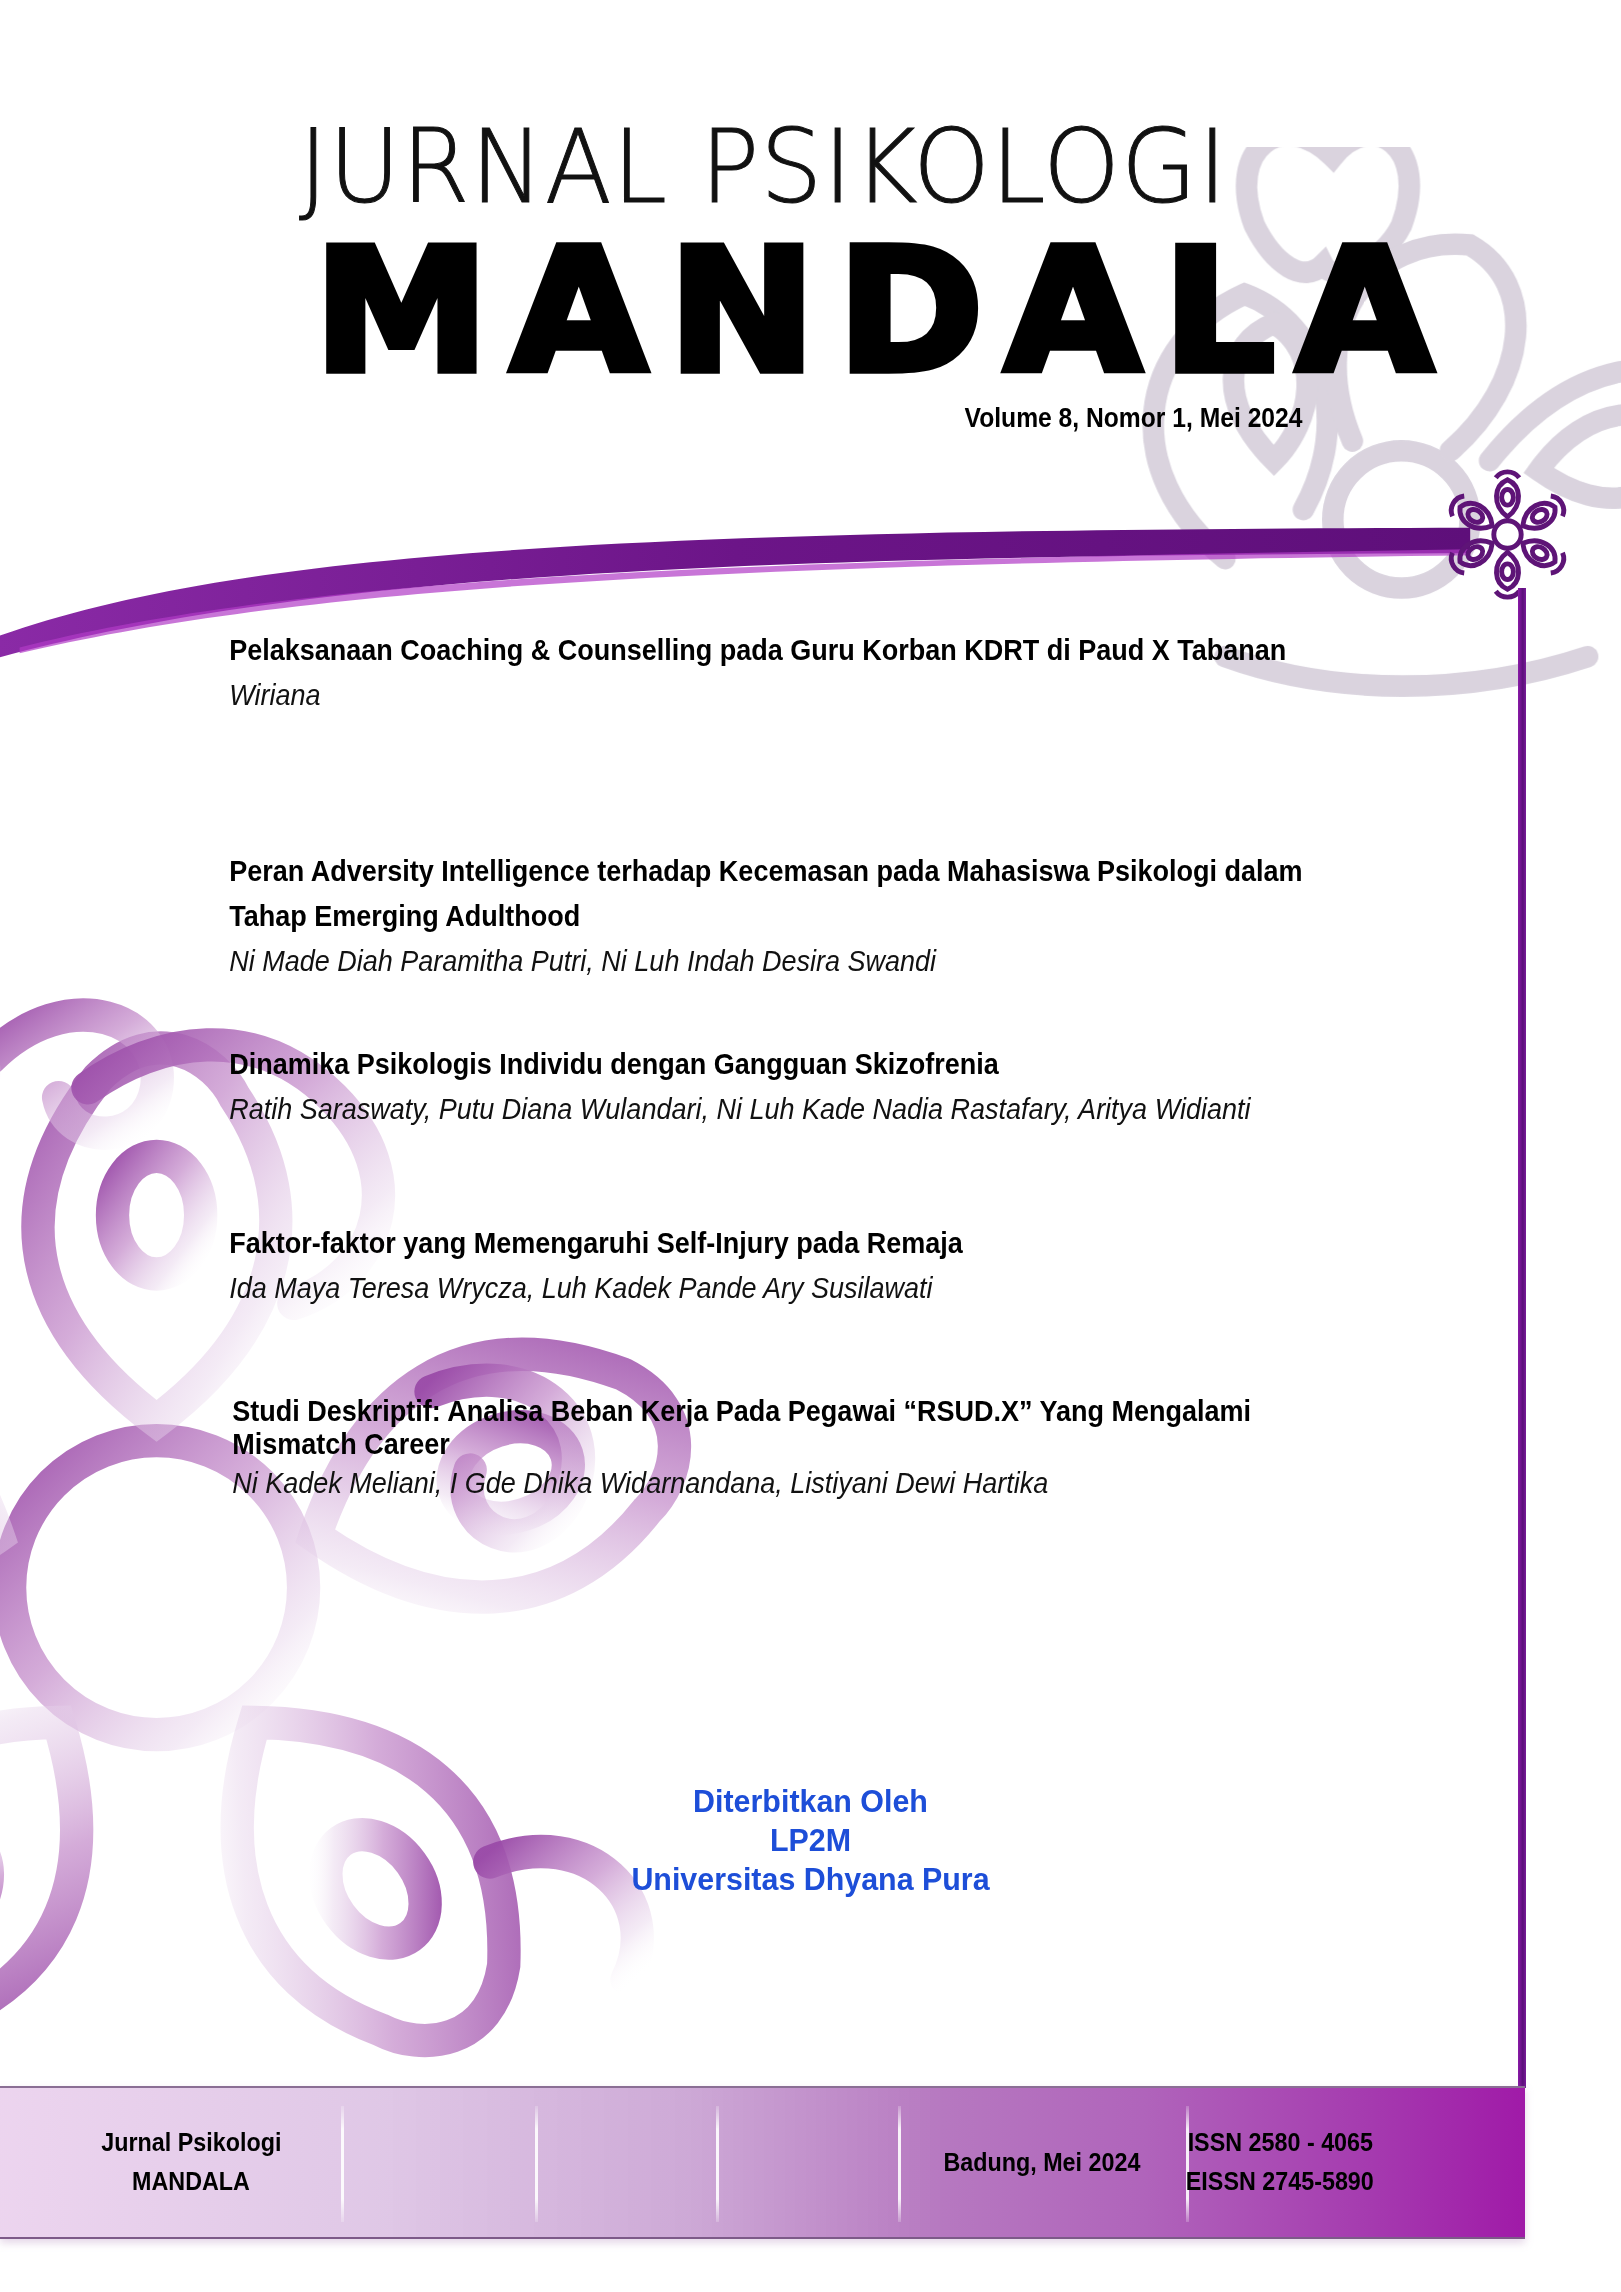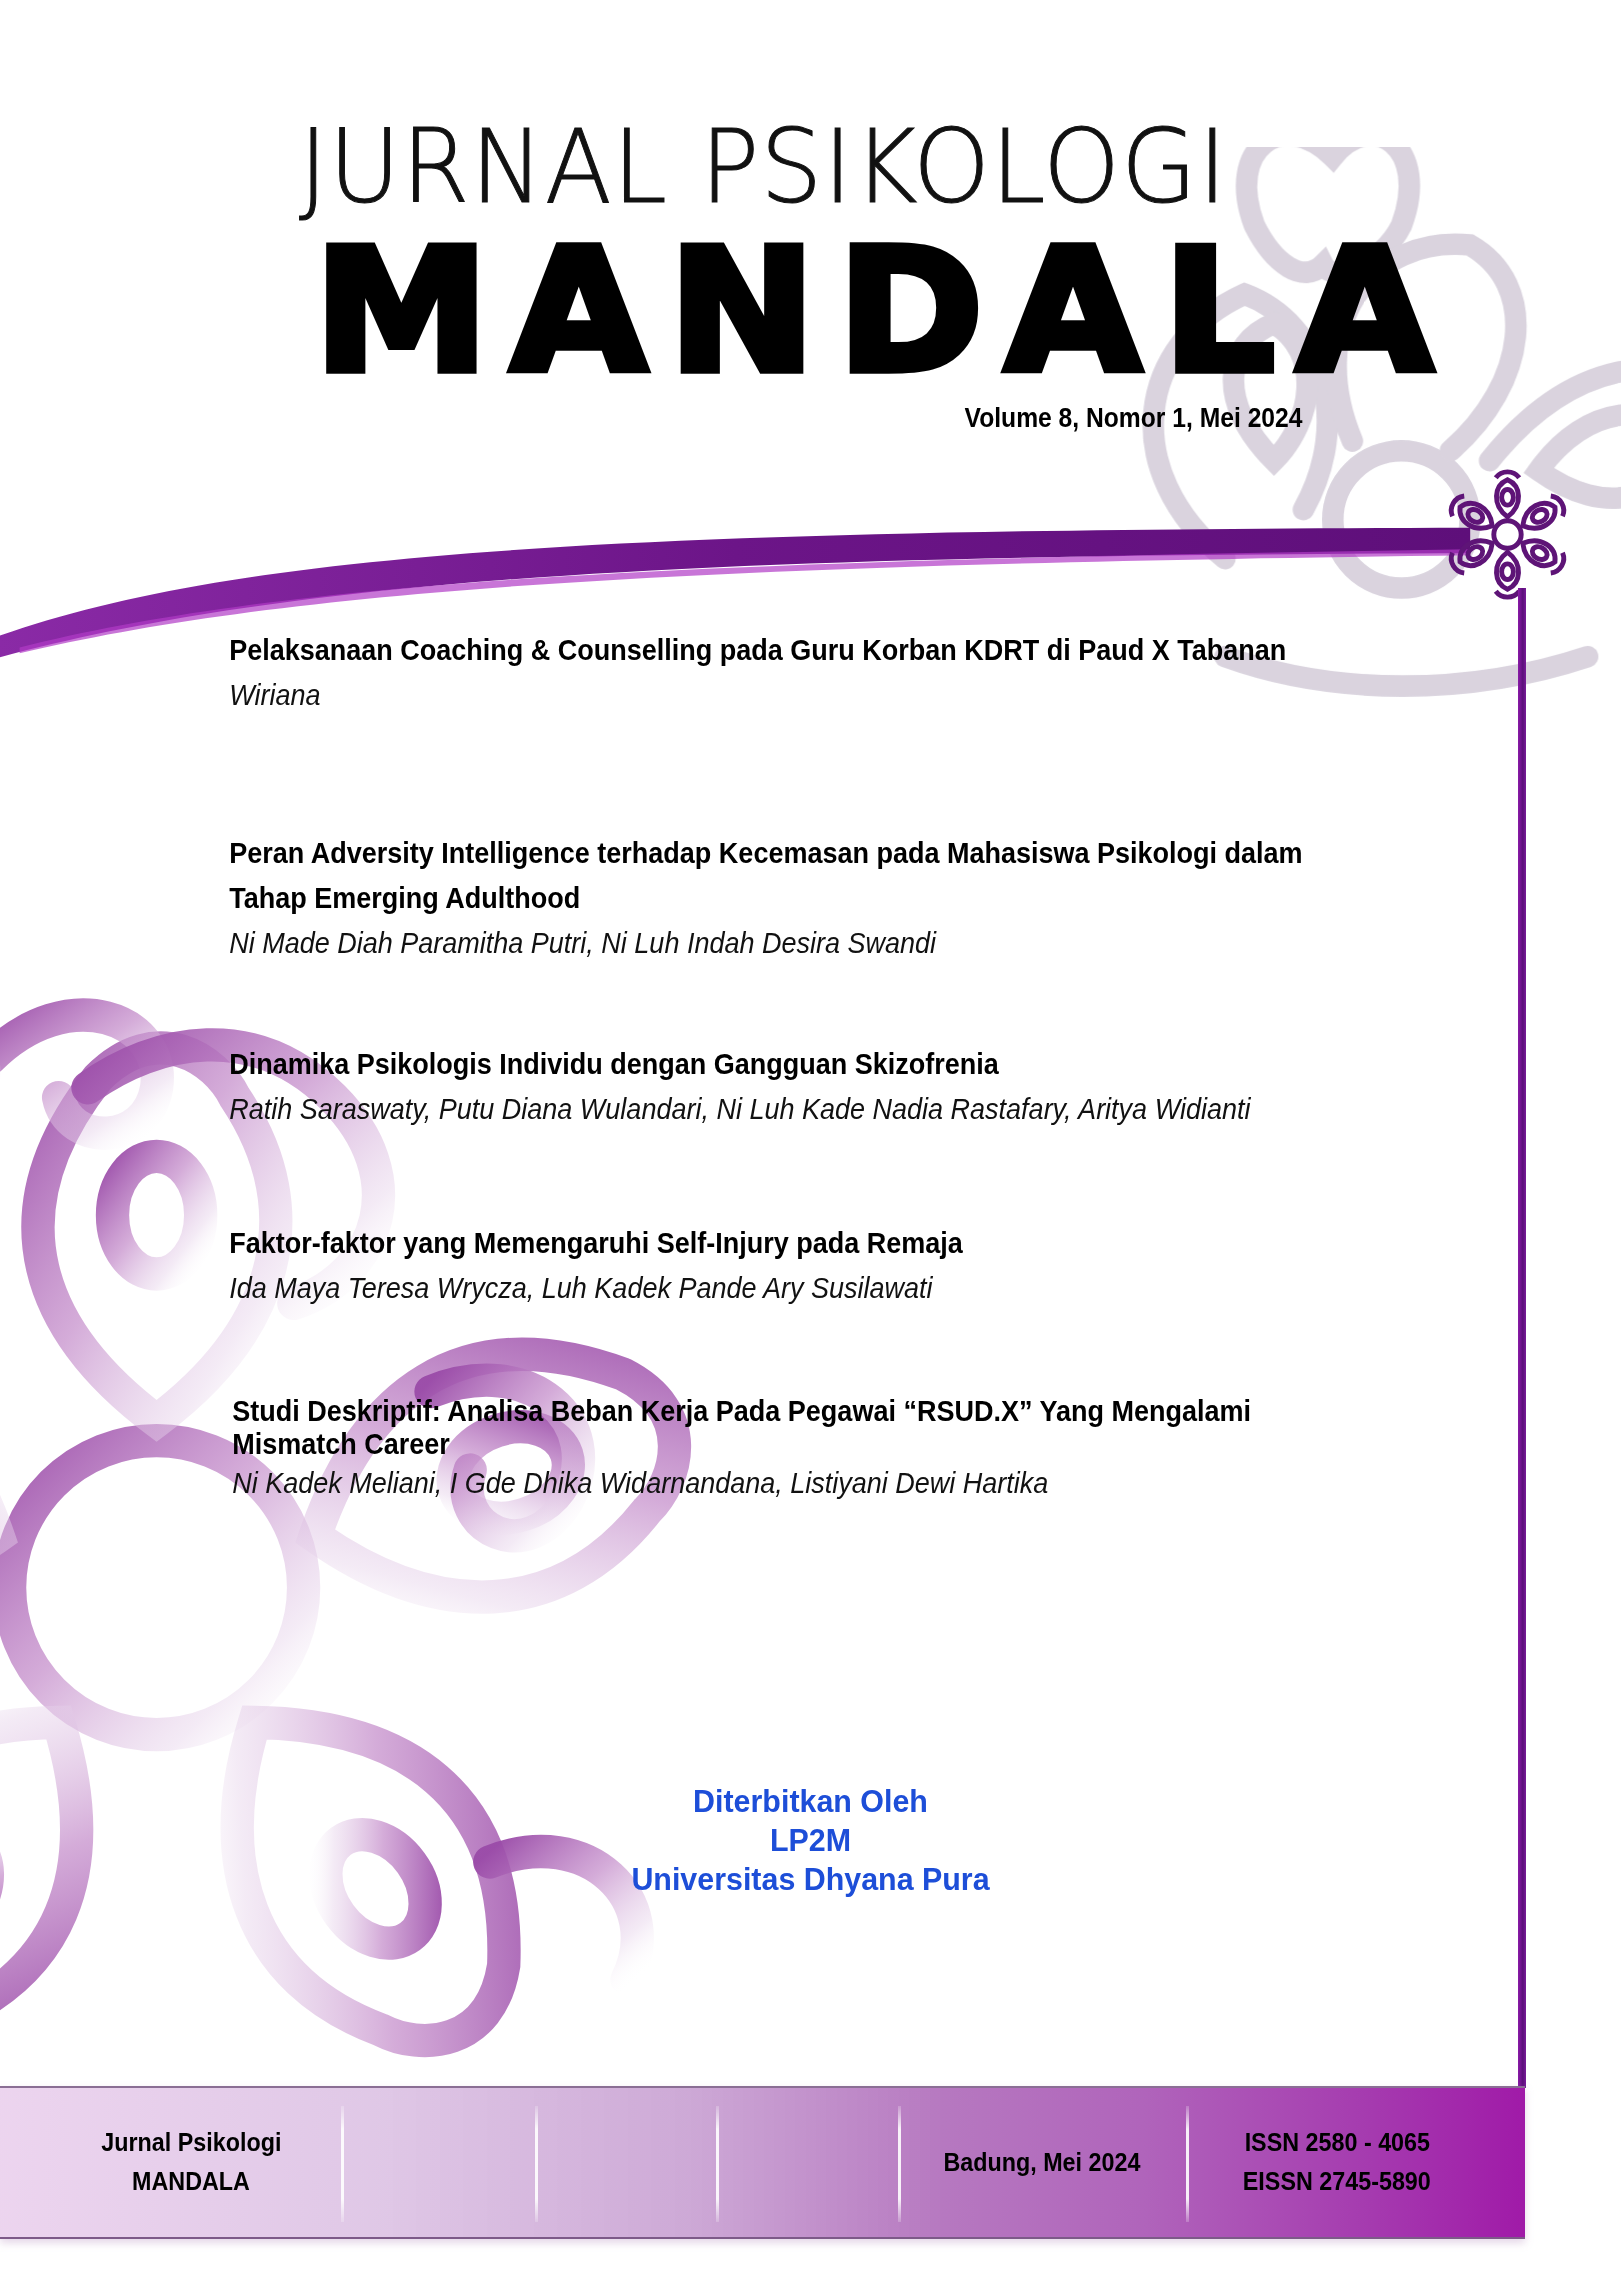--- a/index.html
+++ b/index.html
@@ -175,21 +175,21 @@
   </g>
 </svg>
 
 <div class="vbar"></div>
 
 <div class="article" style="top:627px; right:157px;">
   <div class="art-title">Pelaksanaan Coaching &amp; Counselling pada Guru Korban KDRT di Paud X Tabanan</div>
   <div class="art-author">Wiriana</div>
 </div>
 
-<div class="article" style="top:830px; right:157px;">
+<div class="article" style="top:848px; right:157px;">
   <div class="art-title">Peran Adversity Intelligence terhadap Kecemasan pada Mahasiswa Psikologi dalam</div>
   <div class="art-title">Tahap Emerging Adulthood</div>
   <div class="art-author">Ni Made Diah Paramitha Putri, Ni Luh Indah Desira Swandi</div>
 </div>
 
 <div class="article" style="top:1041px; right:157px;">
   <div class="art-title">Dinamika Psikologis Individu dengan Gangguan Skizofrenia</div>
   <div class="art-author">Ratih Saraswaty, Putu Diana Wulandari, Ni Luh Kade Nadia Rastafary, Aritya Widianti</div>
 </div>
 
@@ -221,18 +221,18 @@
 
   <div class="fdiv" style="left:716px;"></div>
 
   <div class="fdiv" style="left:898px;"></div>
 
   <div class="fcell" style="left:902px; width:279px;">
     <span>Badung, Mei 2024</span>
   </div>
   <div class="fdiv" style="left:1186px;"></div>
 
-  <div class="fcell" style="left:1190px; width:294px;text-align:center;">
+  <div class="fcell" style="left:1133px; width:294px;text-align:center;">
     <span>ISSN 2580 - 4065</span>
     <span>EISSN 2745-5890</span>
   </div>
 </div>
 
 
 </body></html>

